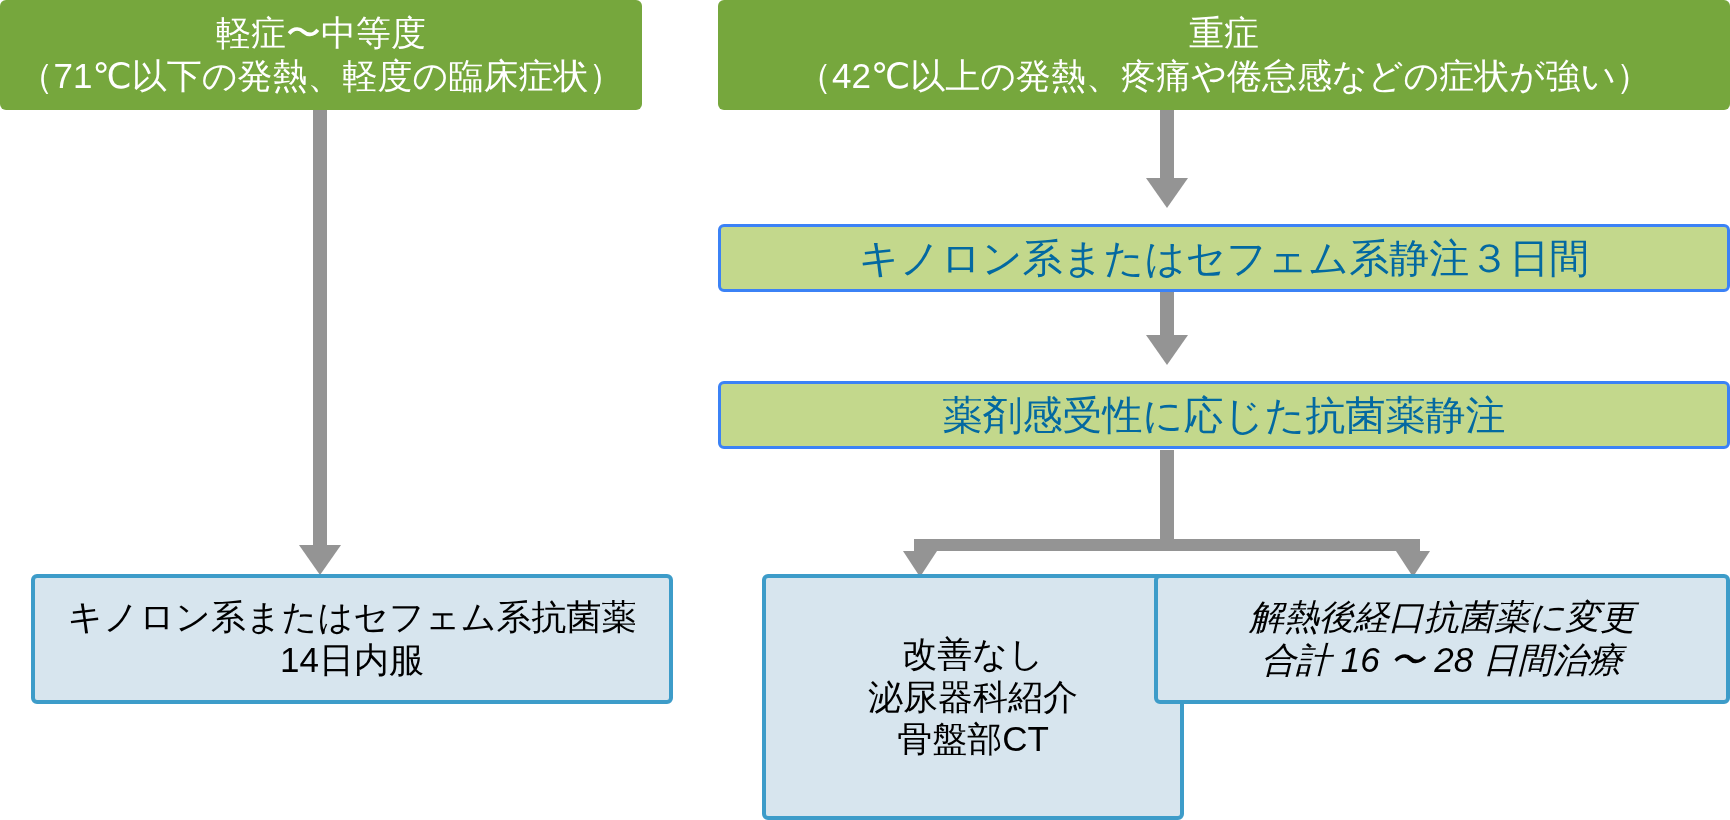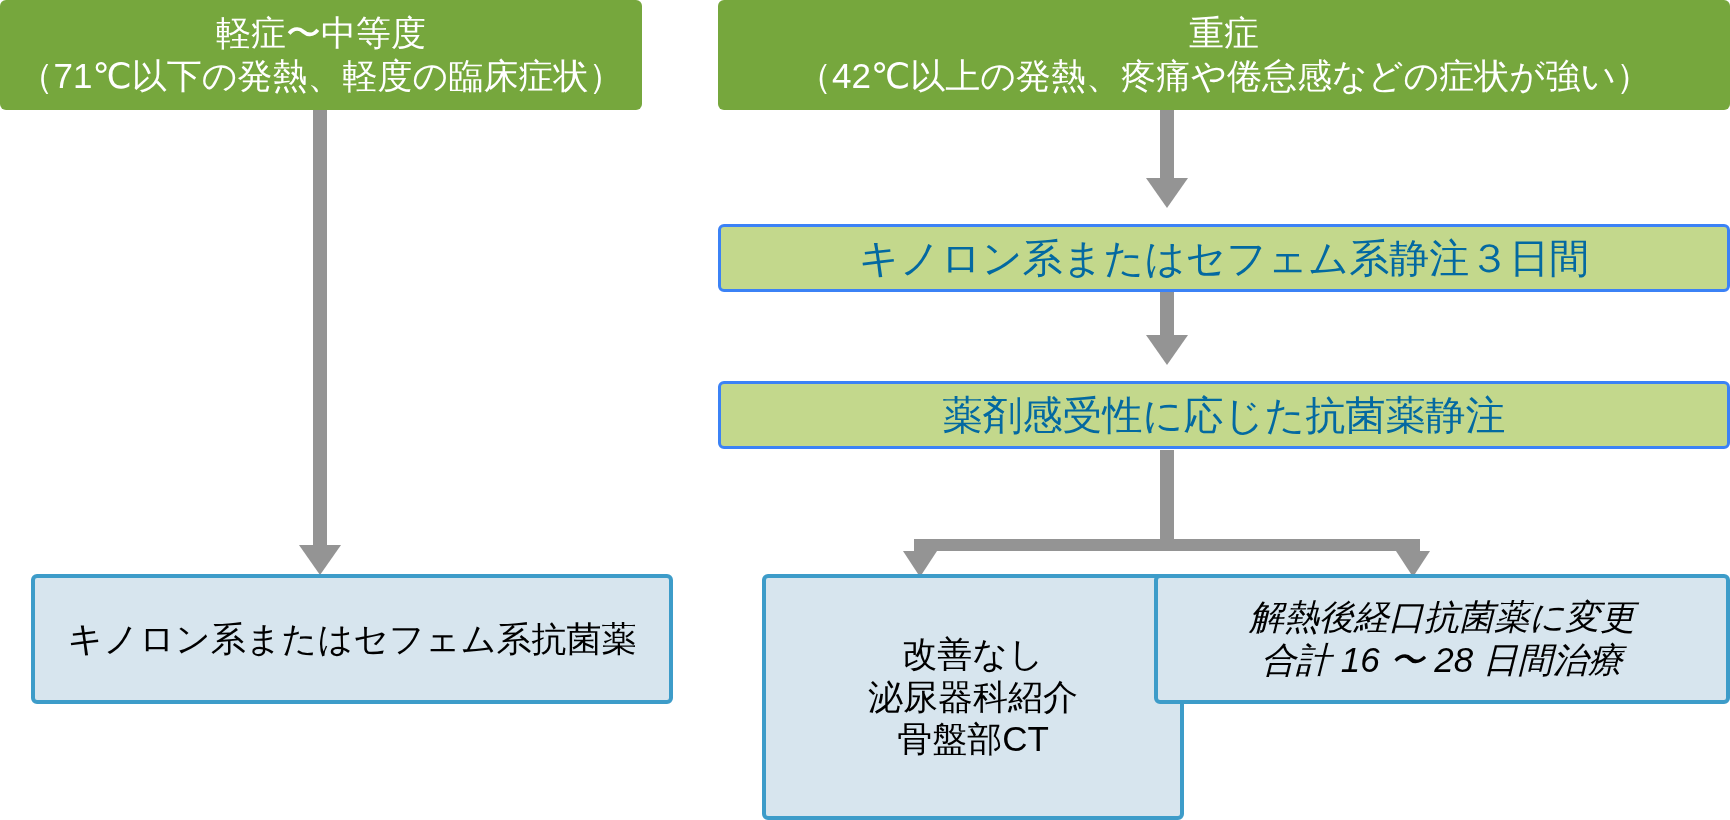--- a/index.html
+++ b/index.html
@@ -115,20 +115,21 @@
   <div class="node proc" style="left:718px; top:224px; width:1012px; height:68px;">
     <span class="line">キノロン系またはセフェム系静注３日間</span>
   </div>
 
   <div class="node proc" style="left:718px; top:381px; width:1012px; height:68px;">
     <span class="line">薬剤感受性に応じた抗菌薬静注</span>
   </div>
 
   <div class="node outc" style="left:0px; top:574px; width:642px; height:130px;margin-left:31px;">
     <span class="line">キノロン系またはセフェム系抗菌薬</span>
+    <span class="line">14日内服</span>
   </div>
 
   <div class="node outc" style="left:718px; top:574px; width:422px; height:246px;margin-left:44px;">
     <span class="line">改善なし</span>
     <span class="line">泌尿器科紹介</span>
     <span class="line">骨盤部CT</span>
   </div>
 
   <div class="node outc" style="left:1154px; top:574px; width:576px; height:130px;font-style:italic;">
     <span class="line">解熱後経口抗菌薬に変更</span>

